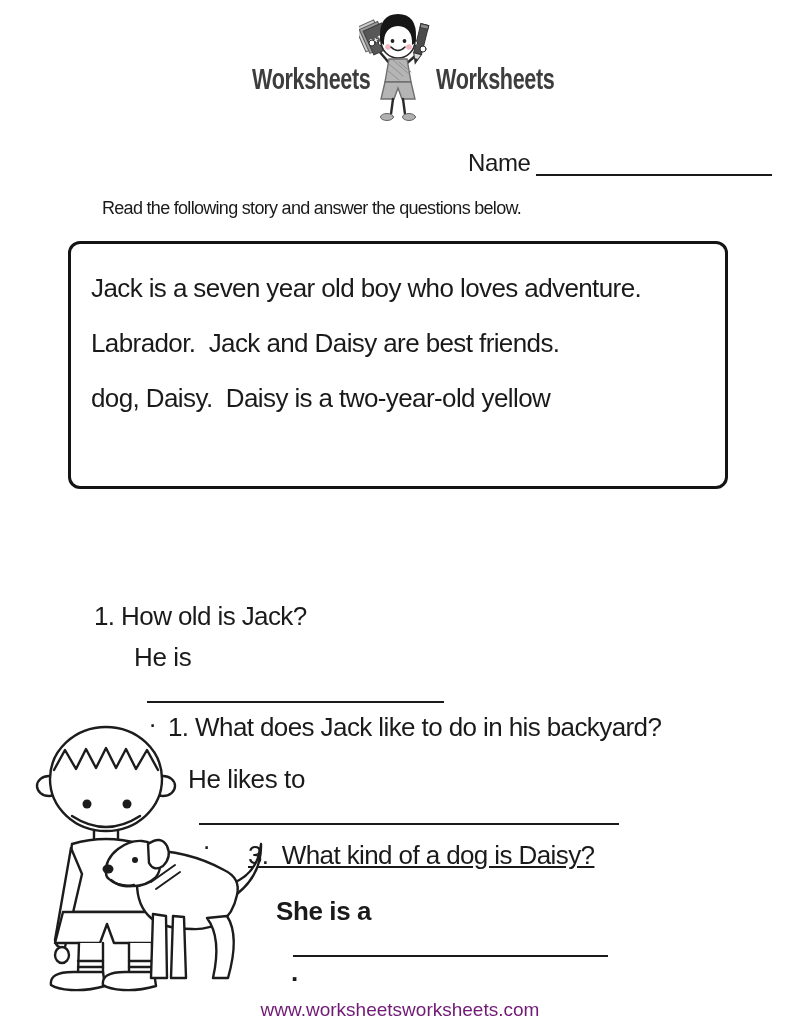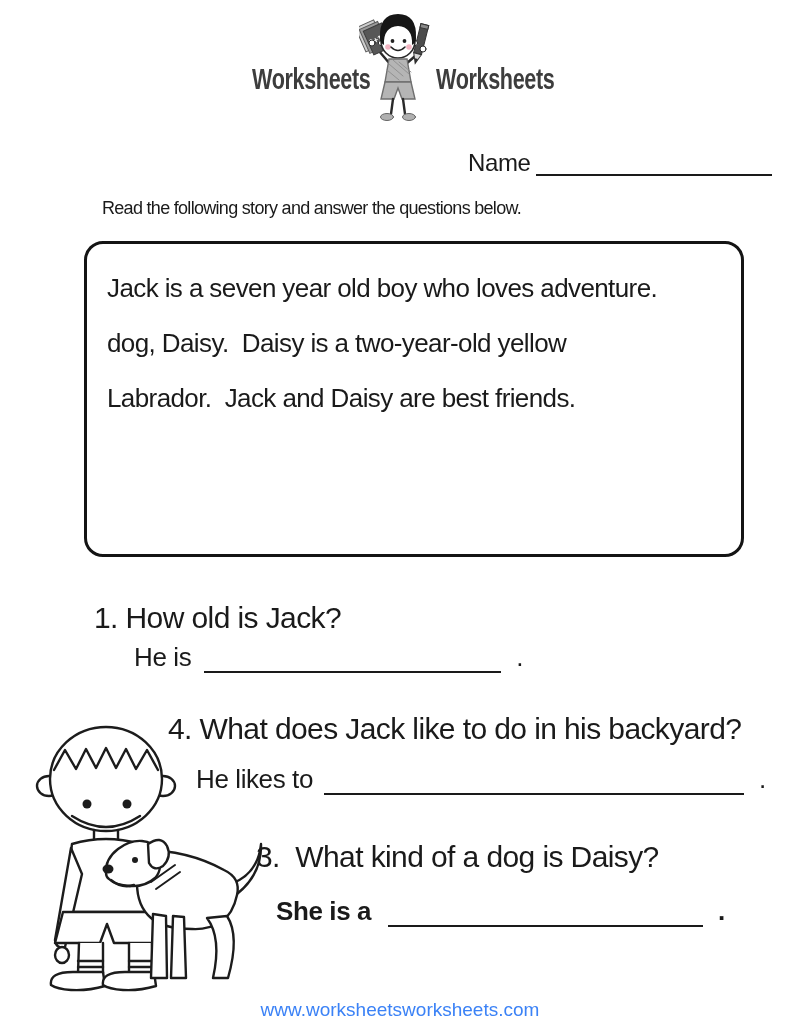--- a/index.html
+++ b/index.html
@@ -19,44 +19,44 @@
   .mascot { position:absolute; left:359px; top:10px; width:76px; height:112px; }
   
   .name-label { position:absolute; left:468px; top:149px; font-size:24px; letter-spacing:-0.4px; }
   .name-blank { position:absolute; left:536px; top:148px; width:236px; height:28px;
                 border-bottom:2px solid #1a1a1a; }
   
   .instruction { position:absolute; left:62px; top:198px; font-size:18px;
                  letter-spacing:-0.7px; white-space:pre;margin-left:40px; }
   
   .story-box {
-    position:absolute; left:84px; top:241px; width:660px; height:316px;
-    border:3px solid #141414; border-radius:19px; padding:17px 20px 0 20px;
+    position:absolute; left:68px; top:241px; width:660px; height:248px;
+    border:3px solid #141414; border-radius:12px; padding:17px 20px 0 20px;
   }
   .story-line { font-size:26px; line-height:55px; letter-spacing:-0.6px; white-space:pre; }
   
-  .q-label { position:absolute; font-size:30px; letter-spacing:-0.6px; white-space:pre; }
-  .answer-row { position:absolute; display:flex; align-items:center; font-size:26px;
-                letter-spacing:-0.4px; }
+  .q-label { position:absolute; font-size:26px; letter-spacing:-0.6px; white-space:pre; }
+  .answer-row { position:absolute; display:flex; align-items:flex-start; font-size:26px;
+                letter-spacing:-0.4px;flex-direction:column; }
   .answer-row .blank { border-bottom:2px solid #1a1a1a; height:30px; }
   .q1-label { left:94px;  top:601px; }
   .q2-label { left:168px; top:712px; }
-  .q3-label { left:256px; top:840px; }
+  .q3-label { left:248px; top:840px;text-decoration:underline; }
   .q1-row { left:134px; top:642px; }
-  .q2-row { left:196px; top:764px; }
+  .q2-row { left:188px; top:764px; }
   .q3-row { left:276px; top:896px;font-weight:bold; }
   .q1-row .blank { width:297px; margin-left:13px; }
   .q2-row .blank { width:420px; margin-left:11px; }
   .q3-row .blank { width:315px; margin-left:17px; }
   .answer-row .period { margin-left:15px; }
   
   .corner-art { position:absolute; left:26px; top:722px; width:245px; height:270px; }
   
   .footer { position:absolute; left:0; top:999px; width:800px; text-align:center;
-            font-size:19px; color:#3b82f6; }
+            font-size:19px; color:#701a75; }
 </style>
 </head>
 <body>
 
 <div class="page">
 
   <div class="logo-word left">Worksheets</div>
 
   <svg class="mascot" viewBox="0 0 76 112">
     <g stroke-linecap="round">
@@ -95,32 +95,32 @@
 
   <div class="logo-word right">Worksheets</div>
 
   <div class="name-label">Name</div>
   <div class="name-blank"></div>
 
   <div class="instruction">Read the following story and answer the questions below.</div>
 
   <div class="story-box">
     <div class="story-line">Jack is a seven year old boy who loves adventure.</div>
+    <div class="story-line">Labrador.  Jack and Daisy are best friends.</div>
     <div class="story-line">dog, Daisy.  Daisy is a two-year-old yellow</div>
-    <div class="story-line">Labrador.  Jack and Daisy are best friends.</div>
   </div>
 
   <div class="q-label q1-label">1. How old is Jack?</div>
   <div class="answer-row q1-row">
     <span>He is</span>
     <span class="blank"></span>
     <span class="period">.</span>
   </div>
 
-  <div class="q-label q2-label">4. What does Jack like to do in his backyard?</div>
+  <div class="q-label q2-label">1. What does Jack like to do in his backyard?</div>
   <div class="answer-row q2-row">
     <span>He likes to</span>
     <span class="blank"></span>
     <span class="period">.</span>
   </div>
 
   <div class="q-label q3-label">3.  What kind of a dog is Daisy?</div>
   <div class="answer-row q3-row">
     <span>She is a</span>
     <span class="blank"></span>

